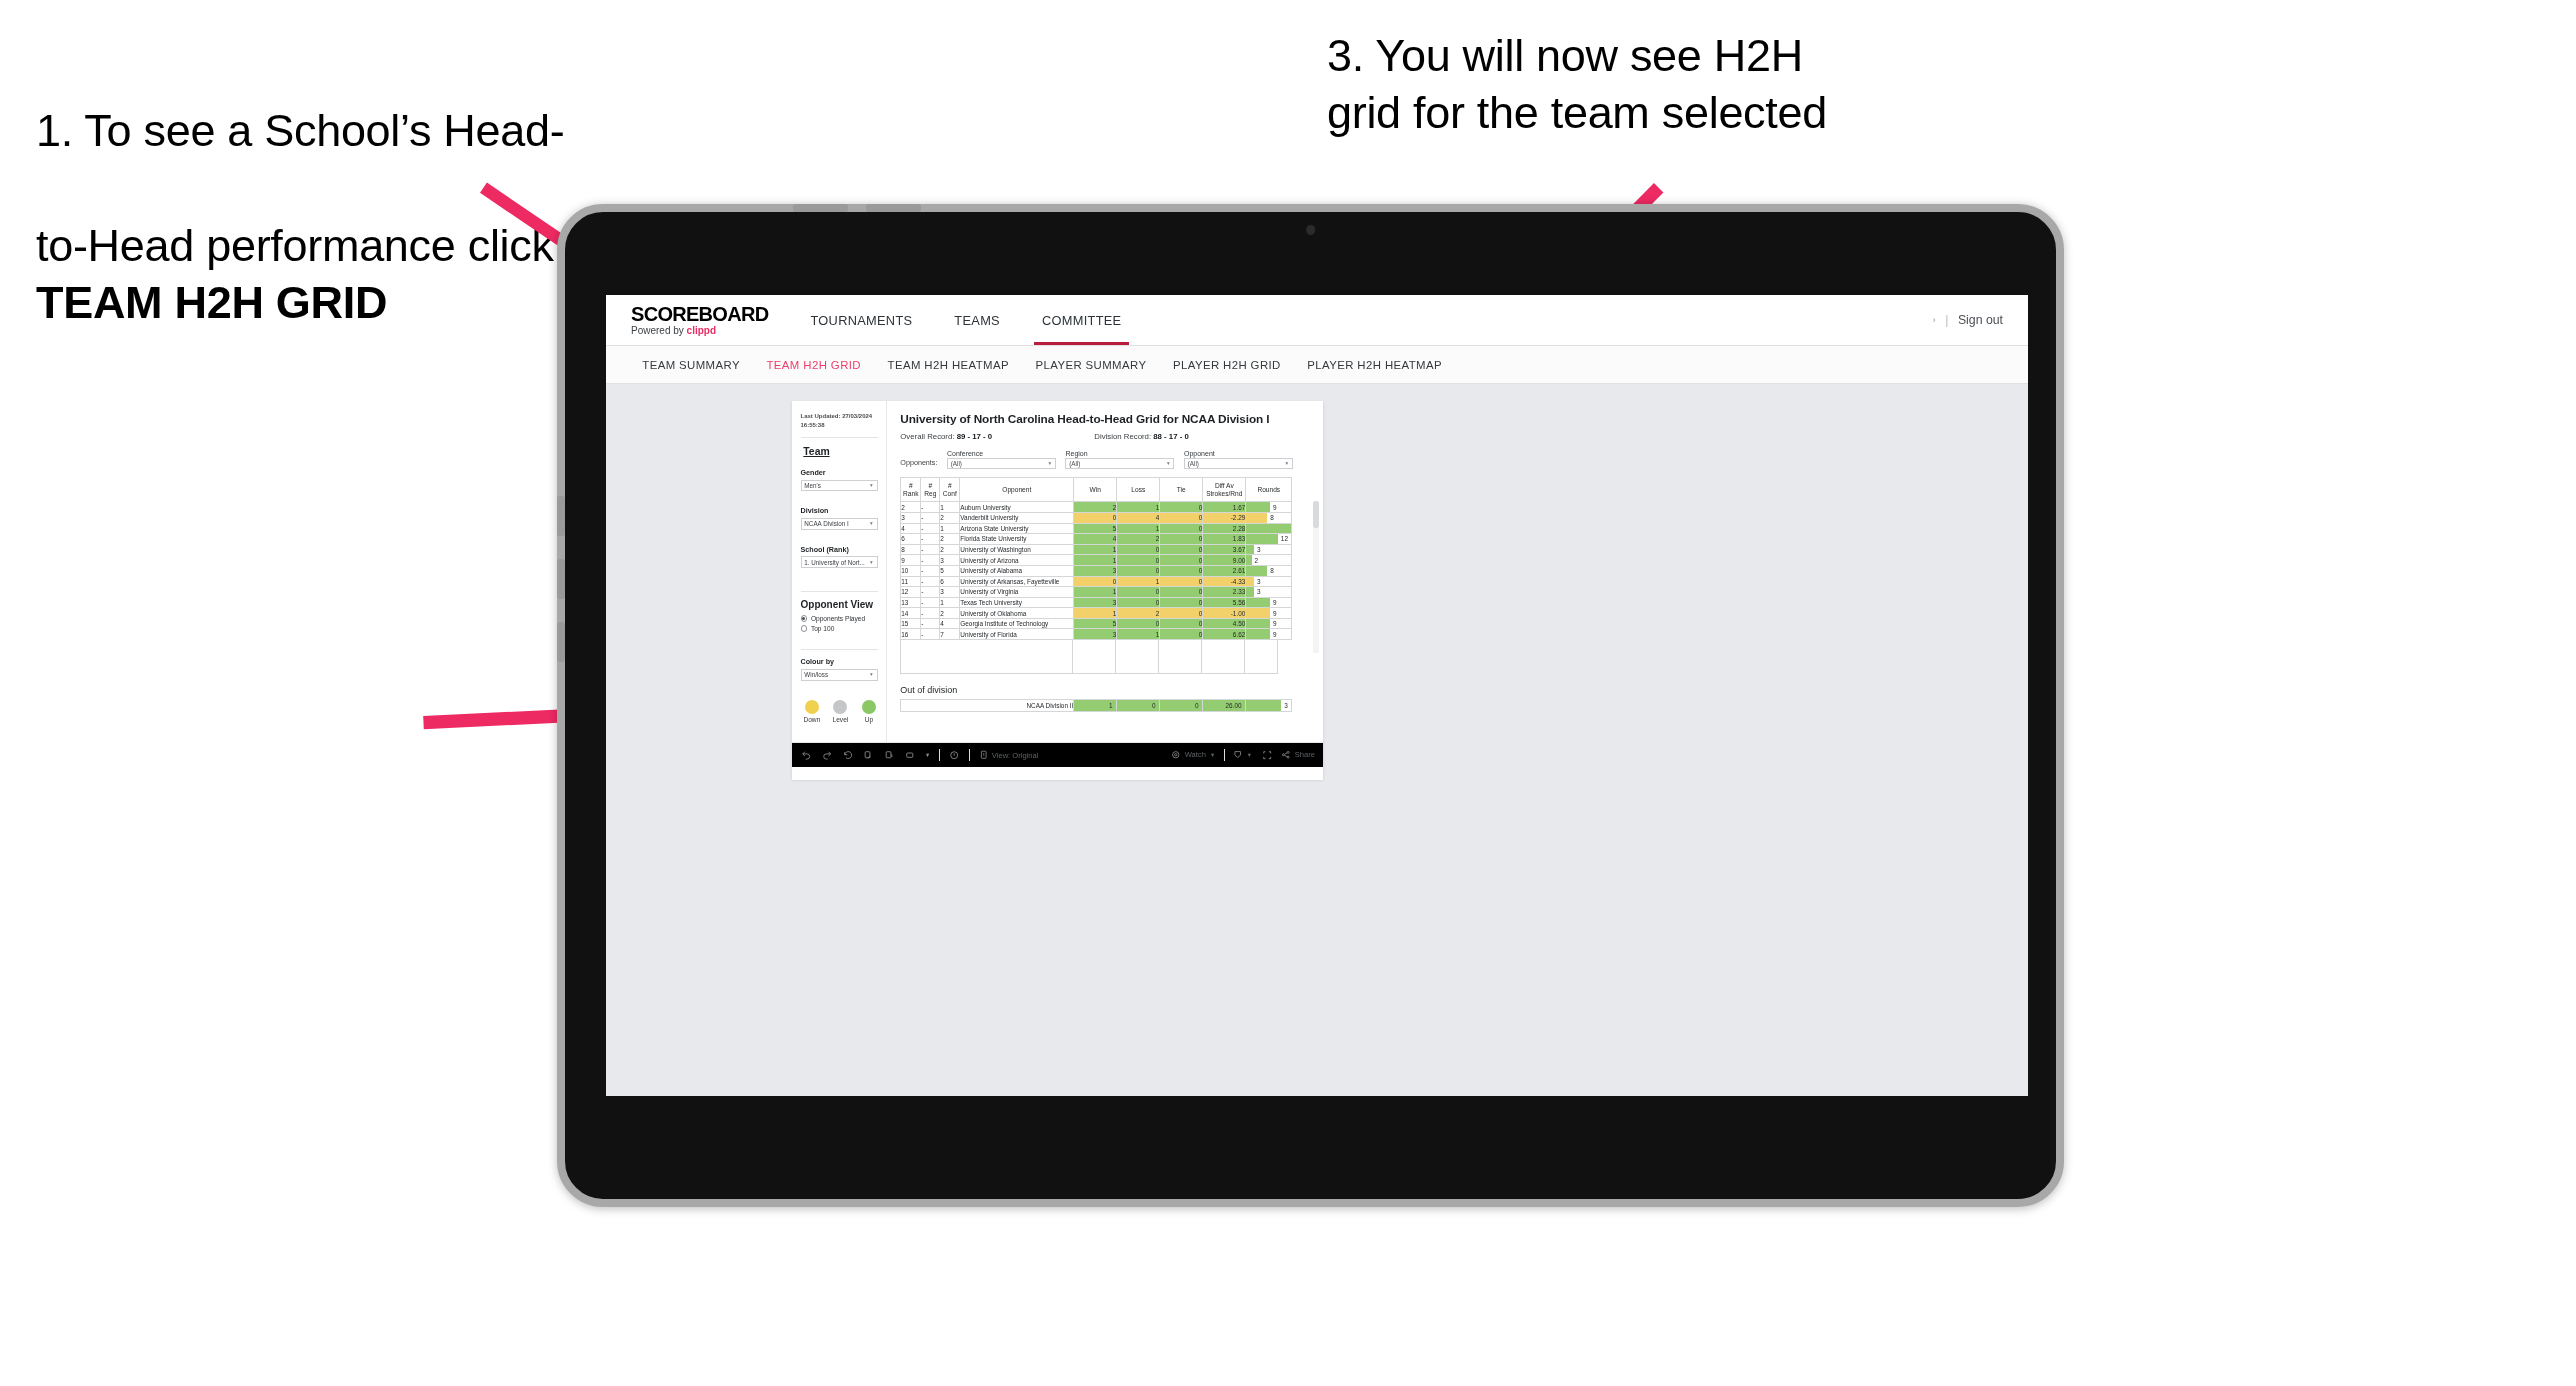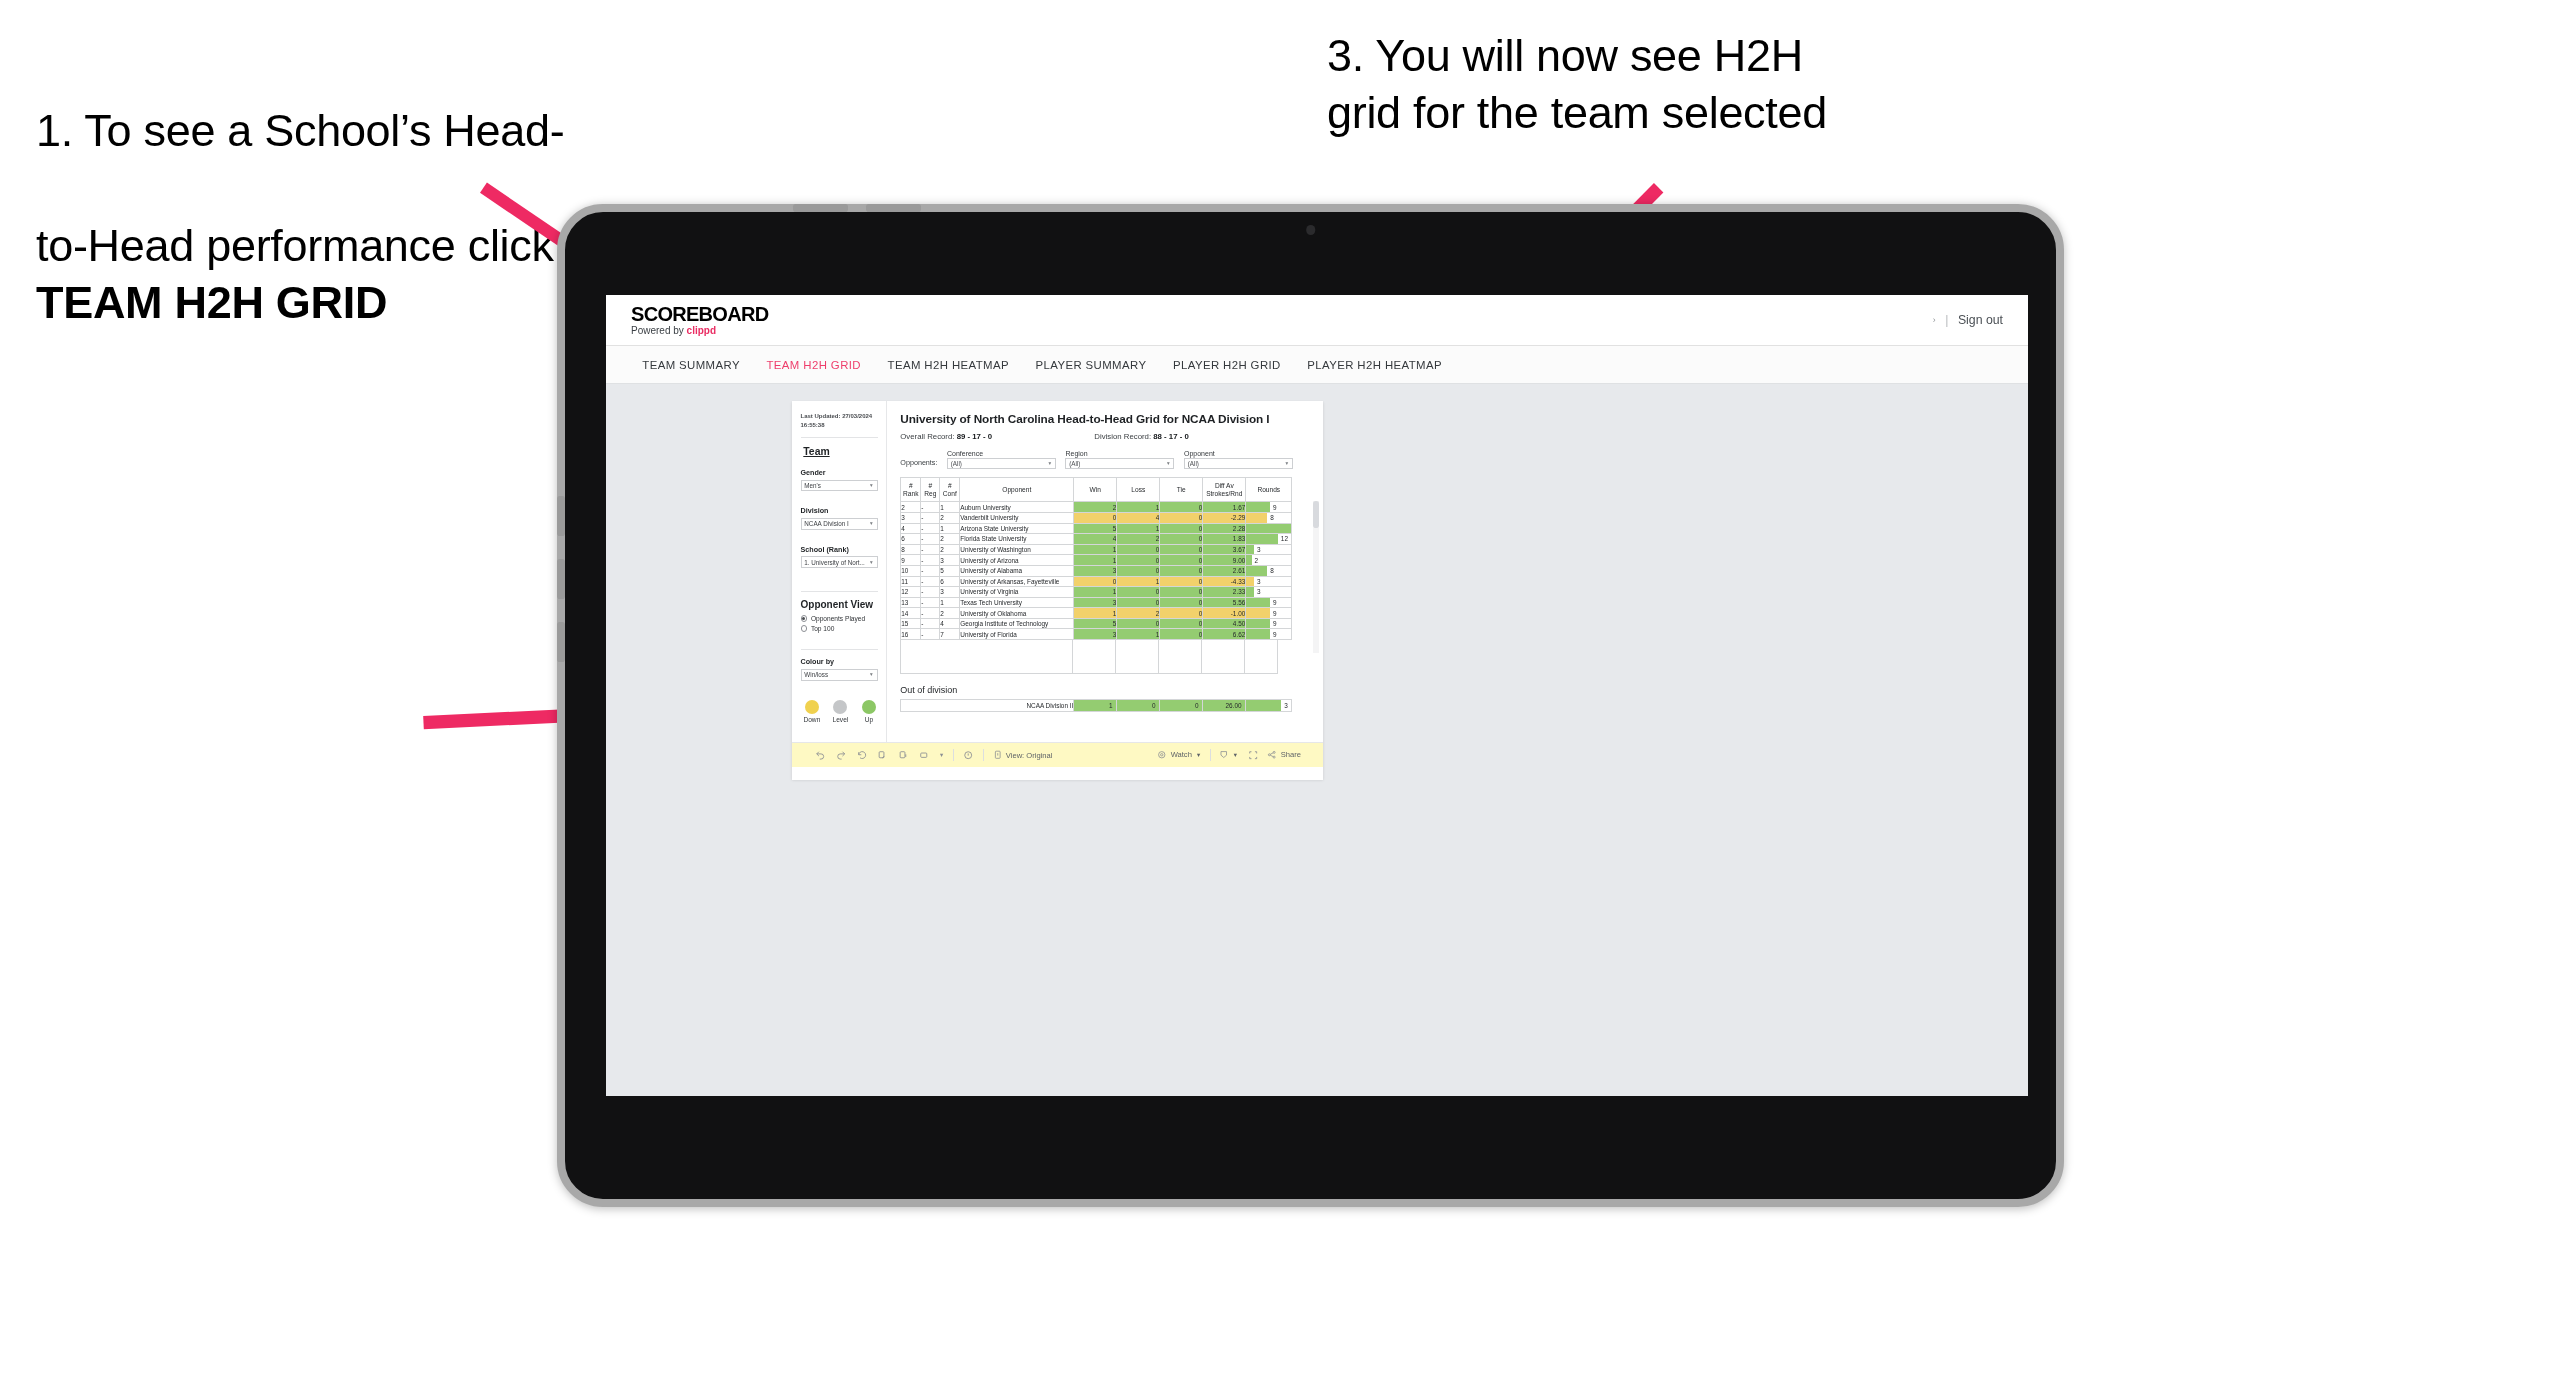--- a/index.html
+++ b/index.html
@@ -193,22 +193,22 @@
   #blank-block .bcell { border-right:0.9px solid #d4d6d8; height:100%; }
 
   #ood-title { margin-top:11.4px; font-size:9px; color:#25282b; }
   table.ood { border-collapse:collapse; width:378px; table-layout:fixed; font-size:6.4px; margin-top:3.8px; }
   table.ood td { border:0.9px solid #d4d6d8; height:11.4px; padding:0; color:#26292c; }
   td.ood-lab { padding-right:3.8px; text-align:right; }
 
   
   #viz-toolbar {
     height:25px; border-top:0.9px solid #e6e7e9;
-    display:flex; align-items:center; padding:0 22px; gap:8.5px;
-    font-size:7.6px; color:#6f7478; background:#fef9c3;
+    display:flex; align-items:center; padding:0 8px; gap:8.5px;
+    font-size:7.6px; color:#6f7478; background:#000000;
   }
   .tb-ic { width:12.3px; height:12.3px; display:flex; align-items:center; justify-content:center; cursor:pointer; }
   .tb-ic svg { display:block; }
   .tb-sep { width:0.9px; height:11.4px; background:#dcdee0; }
   .tb-txt { display:flex; align-items:center; gap:3.8px; font-size:7.6px; color:#5e6367; cursor:pointer; }
   .tb-right { margin-left:auto; display:flex; align-items:center; gap:8.5px; }
 </style>
 </head>
 <body>
 
@@ -245,20 +245,25 @@
     <div class="side-btn sb-left1"></div>
     <div class="side-btn sb-left2"></div>
     <div class="side-btn sb-left3"></div>
 
     <div id="screen">
 
       <div id="app-header">
         <div id="logo-block">
           <div id="logo-main">SCOREBOARD</div>
           <div id="logo-sub"><span>Powered by </span><span class="pink">clippd</span></div>
+        </div>
+        <div class="topnav">
+          <div class="topnav-item">TOURNAMENTS</div>
+          <div class="topnav-item">TEAMS</div>
+          <div class="topnav-item active">COMMITTEE</div>
         </div>
         <div id="signout-wrap">
           <span class="chev">›</span>
           <span class="bar">|</span>
           <span>Sign out</span>
         </div>
       </div>
 
       <div id="subnav">
         <div class="subnav-item">TEAM SUMMARY</div>

